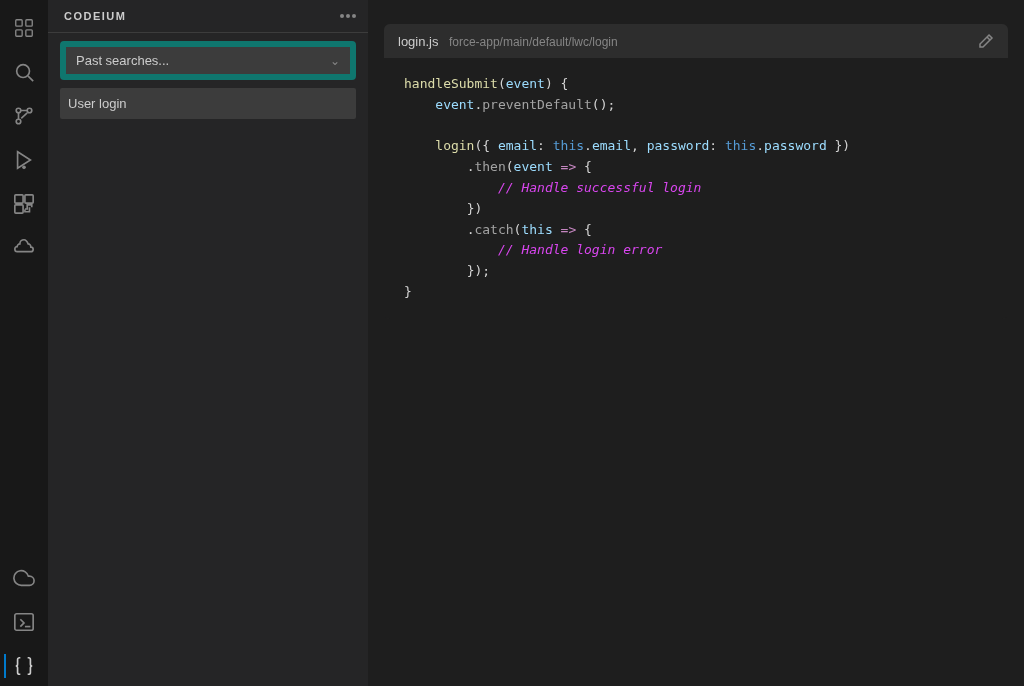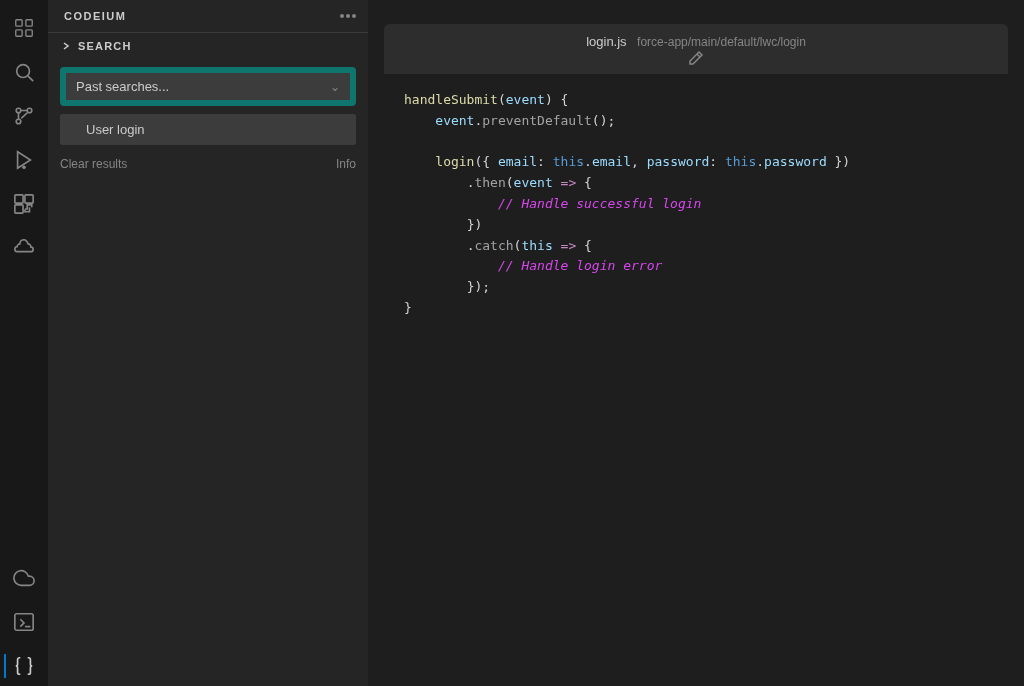--- a/index.html
+++ b/index.html
@@ -137,21 +137,21 @@
       color: #858585;
       font-size: 12px;
     }
 
     .search-input-box {
       width: 100%;
       background: #3c3c3c;
       border: none;
       color: #cccccc;
       font-size: 13px;
-      padding: 8px 26px;
+      padding: 8px 8px;
       outline: none;
       border-radius: 2px;
     }
     .search-input-box::placeholder { color: #858585; }
 
     
     .clear-results-bar {
       display: flex;
       align-items: center;
       justify-content: space-between;
@@ -182,21 +182,20 @@
       border-radius: 6px;
       overflow: hidden;
       margin-top: 8px;
     }
     .code-card-header {
       display: flex;
       align-items: center;
       justify-content: space-between;
       padding: 8px 14px;
       background: #2d2d2d;
-      flex-direction: column;
     }
     .code-card-filename {
       font-size: 13px;
       color: #cccccc;
       font-weight: 500;
     }
     .code-card-path {
       font-size: 12px;
       color: #858585;
       margin-left: 6px;
@@ -319,44 +318,32 @@
   <div class="panel-header">
     <span class="panel-title">CODEIUM</span>
     <div class="panel-menu-icon">
       <span></span>
         <span></span>
         <span></span>
     </div>
   </div>
 
 
-  <div class="section-header">
-    <div class="section-chevron">
-      <svg width="10" height="10" viewBox="0 0 10 10" fill="none">
-        <polyline points="2,2 6,5 2,8" stroke="#cccccc" stroke-width="1.5" fill="none"></polyline>
-      </svg>
-    </div>
-    <span class="section-title">SEARCH</span>
-  </div>
 
   <div class="search-area">
     
     <div class="past-searches-dropdown">
       <span>Past searches...</span>
       <span class="dropdown-chevron">⌄</span>
     </div>
 
     
     <input class="search-input-box" type="text" value="User login" style="">
   </div>
 
-  <div class="clear-results-bar">
-    <span class="clear-results-link">Clear results</span>
-    <span class="info-link">Info</span>
-  </div>
 </div>
 
 <div class="main-content">
 
   <div class="code-card">
     <div class="code-card-header">
       <div>
         <span class="code-card-filename filename-bold">login.js</span>
         <span class="code-card-path">force-app/main/default/lwc/login</span>
       </div>

